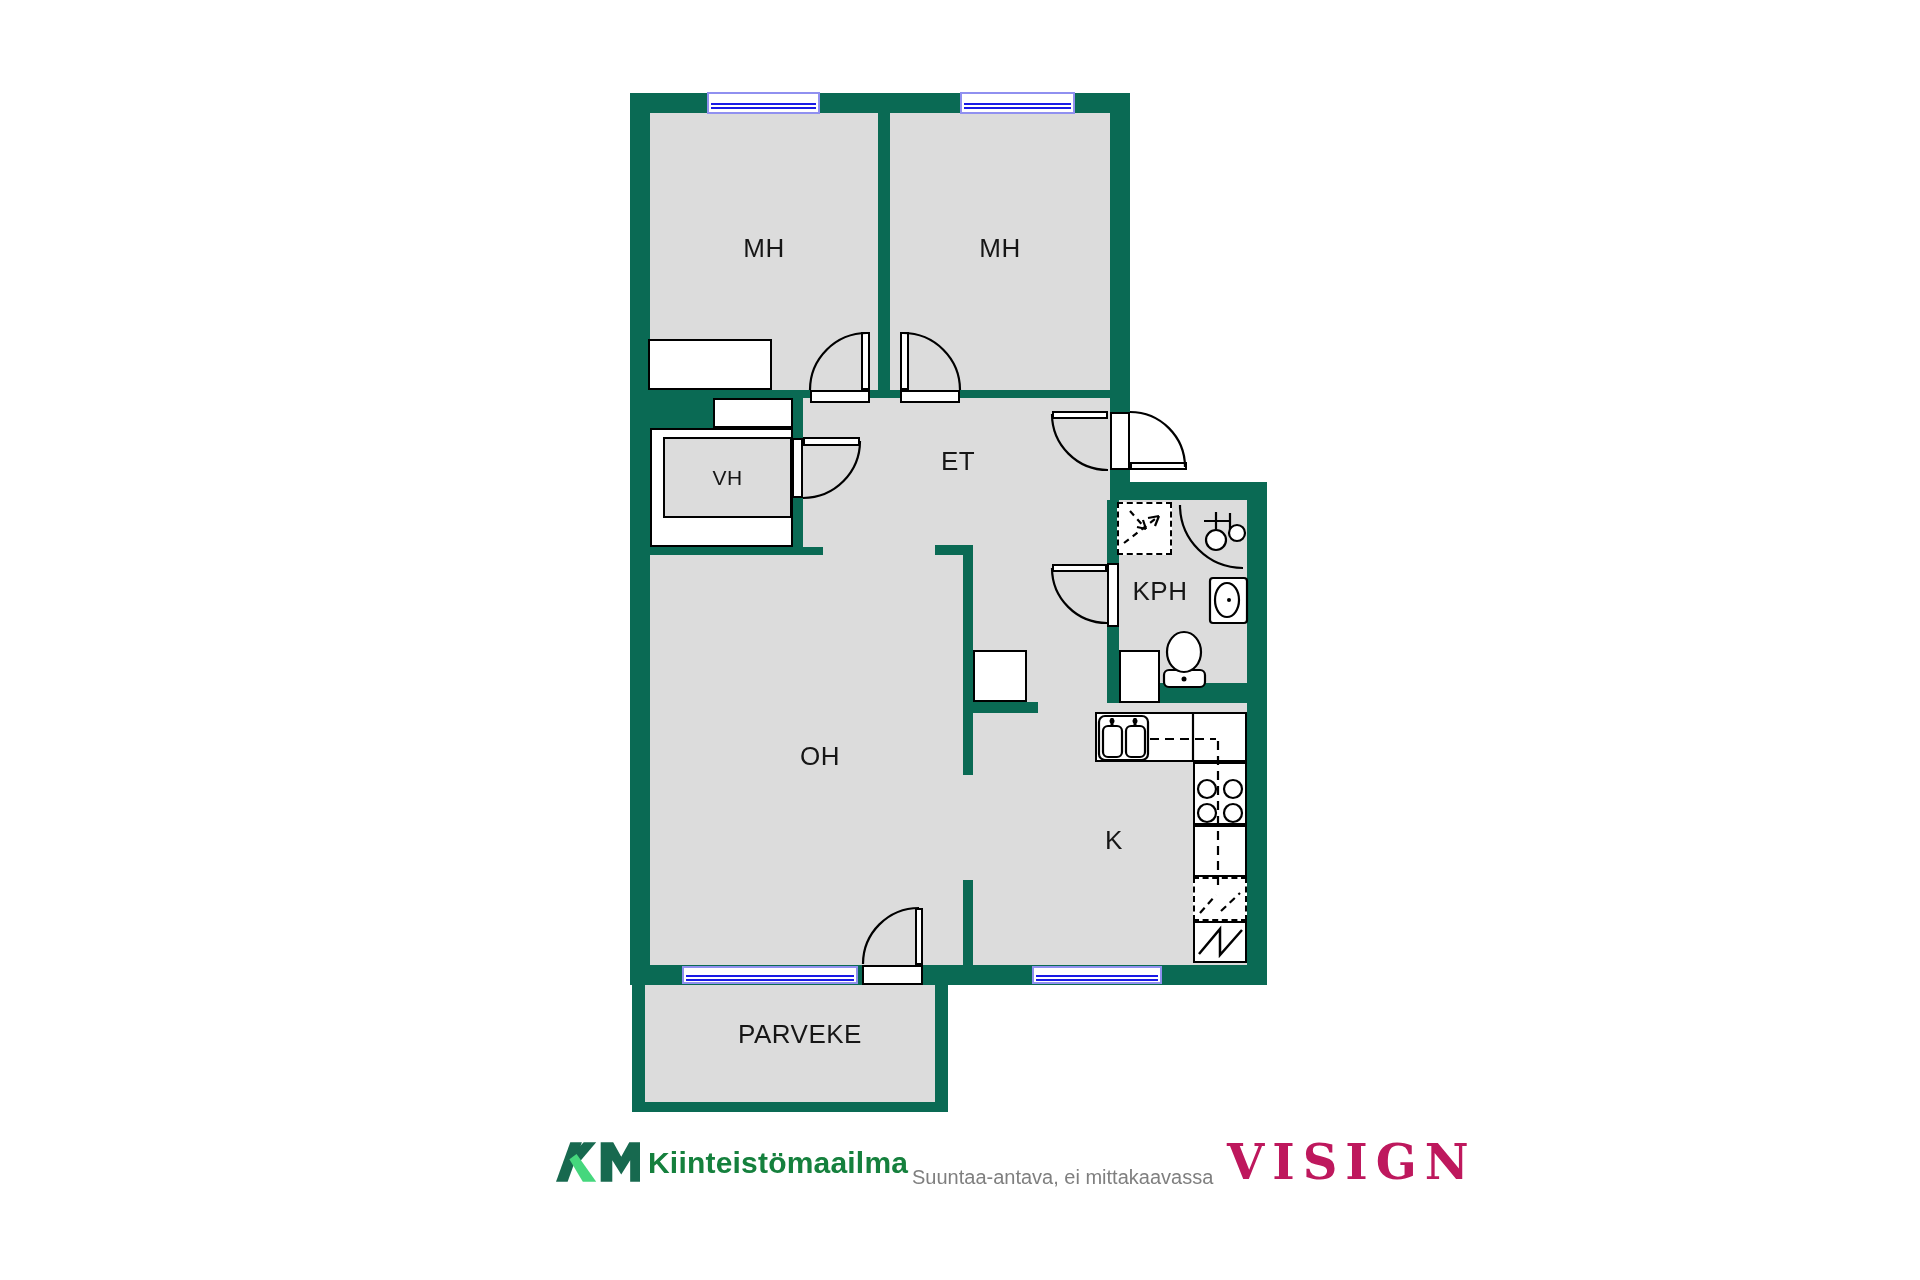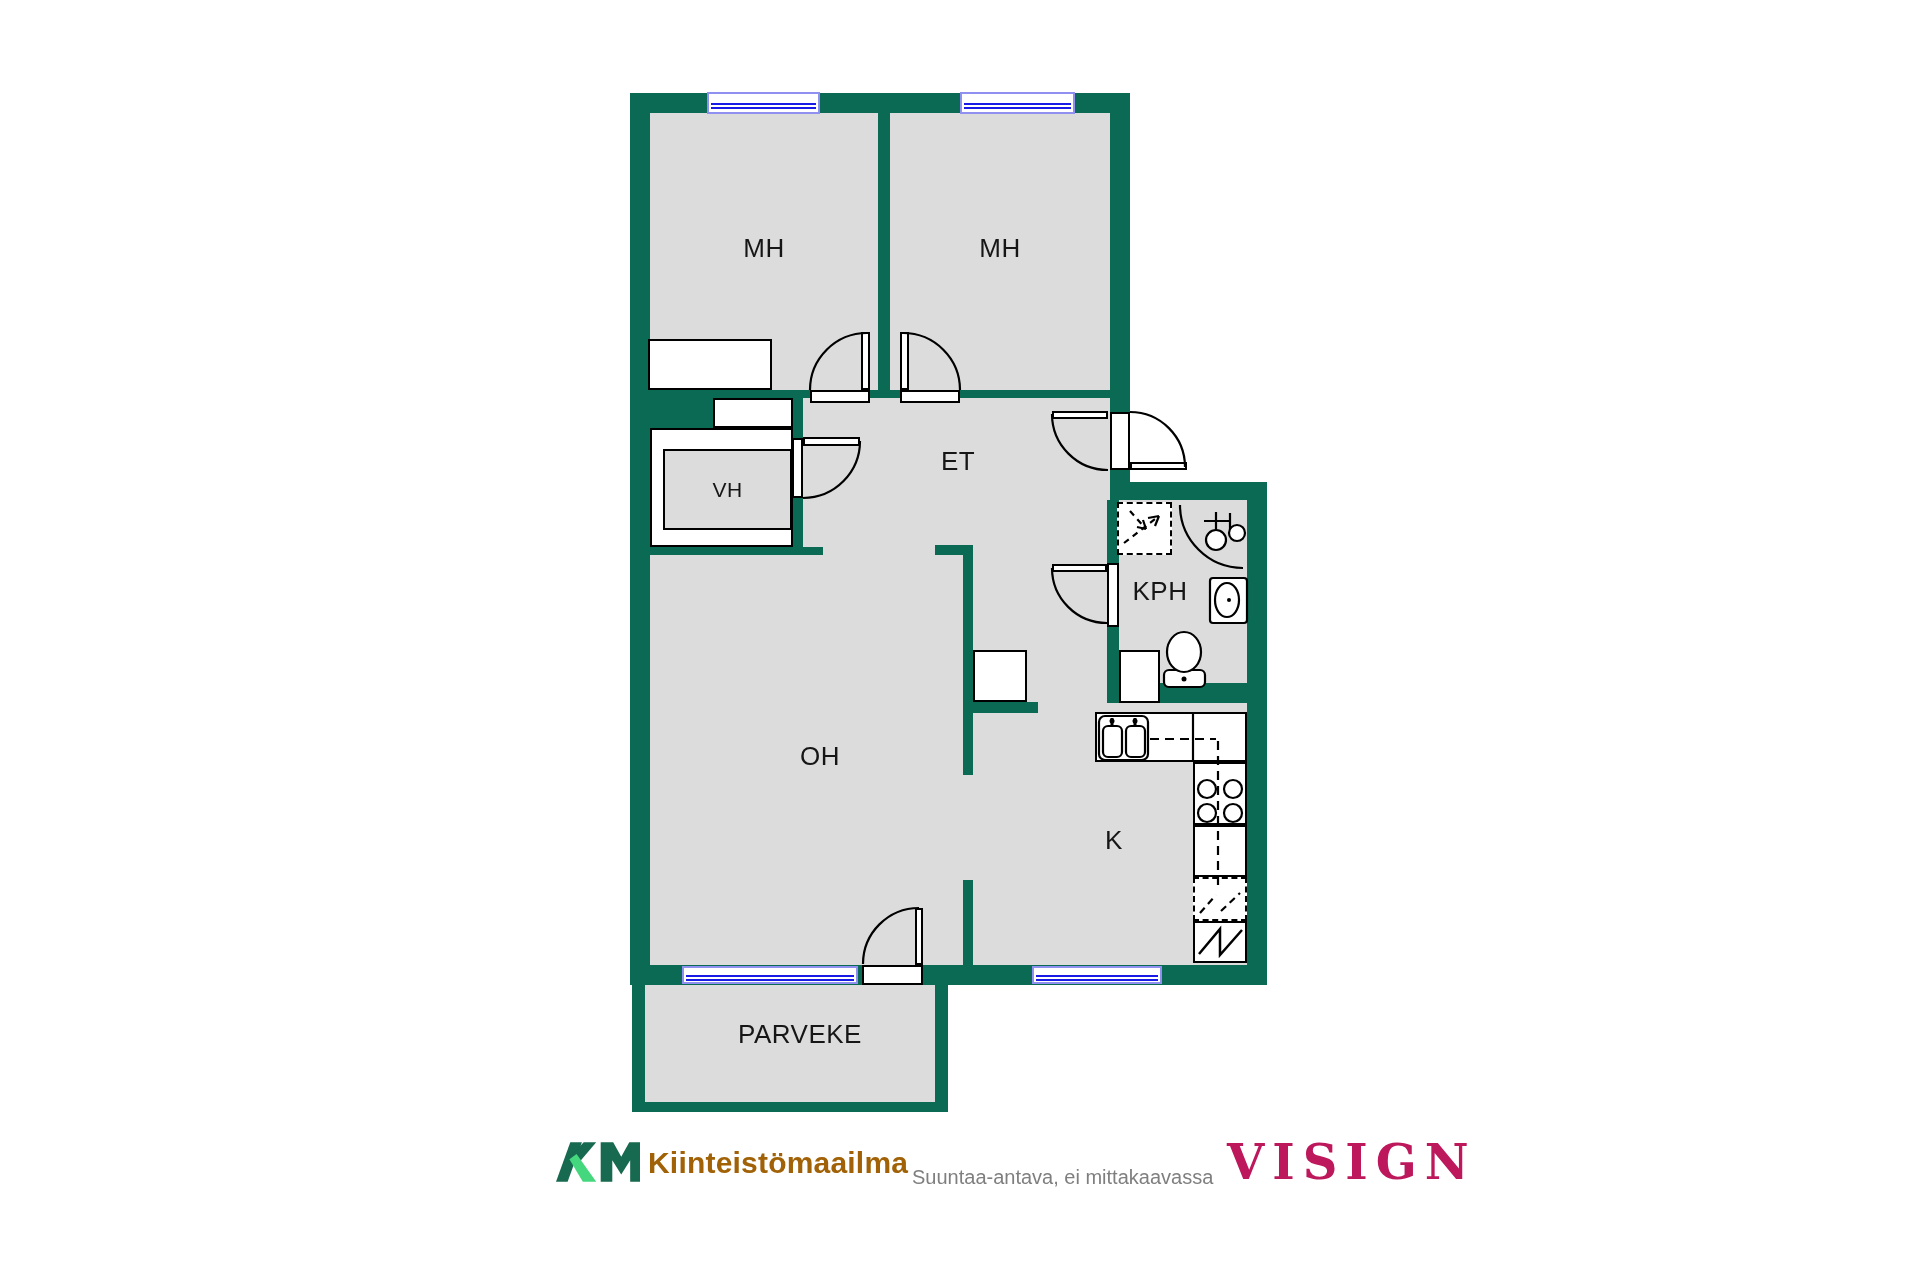--- a/index.html
+++ b/index.html
@@ -14,21 +14,21 @@
   .leaf{position:absolute;background:#fff;border:2px solid #000;box-sizing:border-box;}
   .win{position:absolute;background:#fff;border:2px solid #9090F0;box-sizing:border-box;}
   .win .lines{position:absolute;left:2px;right:2px;top:52%;height:6px;
               border-top:2px solid #1A1AE6;border-bottom:2px solid #1A1AE6;box-sizing:border-box;}
   .lbl{position:absolute;transform:translate(-50%,-50%);font-size:26px;color:#161616;
        letter-spacing:0.5px;white-space:nowrap;}
   .vh-room{display:flex;align-items:center;justify-content:center;}
   .vh-room span{font-size:21px;color:#161616;letter-spacing:0.5px;}
   svg.overlay{position:absolute;left:0;top:0;pointer-events:none;}
   #logo-text{position:absolute;left:648px;top:1146px;font-size:30px;font-weight:bold;
-             color:#a16207;letter-spacing:0.2px;}
+             color:#15803d;letter-spacing:0.2px;}
   #disclaimer{position:absolute;left:912px;top:1166px;font-size:20px;color:#7F7F7F;}
   #watermark{position:absolute;left:1206px;top:1134px;font-family:"DejaVu Serif",serif;
              font-size:48px;font-weight:bold;color:#be185d;letter-spacing:8px;margin-left:21px;}
 </style>
 </head>
 <body>
 
 <div id="canvas">
 
   <div class="g" style="left:630px;top:93px;width:500px;height:892px;"></div>
@@ -67,21 +67,21 @@
   <div class="win" style="left:682px;top:966px;width:176px;height:18px;">
       <div class="lines"></div>
     </div>
   <div class="win" style="left:1032px;top:966px;width:130px;height:18px;">
       <div class="lines"></div>
     </div>
 
   <div class="wbox" style="left:648px;top:339px;width:124px;height:51px;"></div>
   <div class="wbox" style="left:713px;top:398px;width:80px;height:30px;"></div>
   <div class="wbox" style="left:650px;top:428px;width:143px;height:119px;"></div>
-  <div class="gbox vh-room" style="left:663px;top:437px;width:129px;height:81px;margin-top:12px;">
+  <div class="gbox vh-room" style="left:663px;top:437px;width:129px;height:81px;">
     <span class="room-label">VH</span>
   </div>
   <div class="wbox" style="left:973px;top:650px;width:54px;height:52px;"></div>
   <div class="wbox" style="left:1119px;top:650px;width:41px;height:53px;"></div>
   <div class="dashedbox" style="left:1117px;top:502px;width:55px;height:53px;"></div>
   <div class="wbox" style="left:1095px;top:712px;width:152px;height:50px;"></div>
   <div class="wbox" style="left:1193px;top:762px;width:54px;height:63px;"></div>
   <div class="wbox" style="left:1193px;top:825px;width:54px;height:52px;"></div>
   <div class="dashedbox" style="left:1193px;top:877px;width:54px;height:44px;"></div>
   <div class="wbox" style="left:1193px;top:921px;width:54px;height:42px;"></div>

